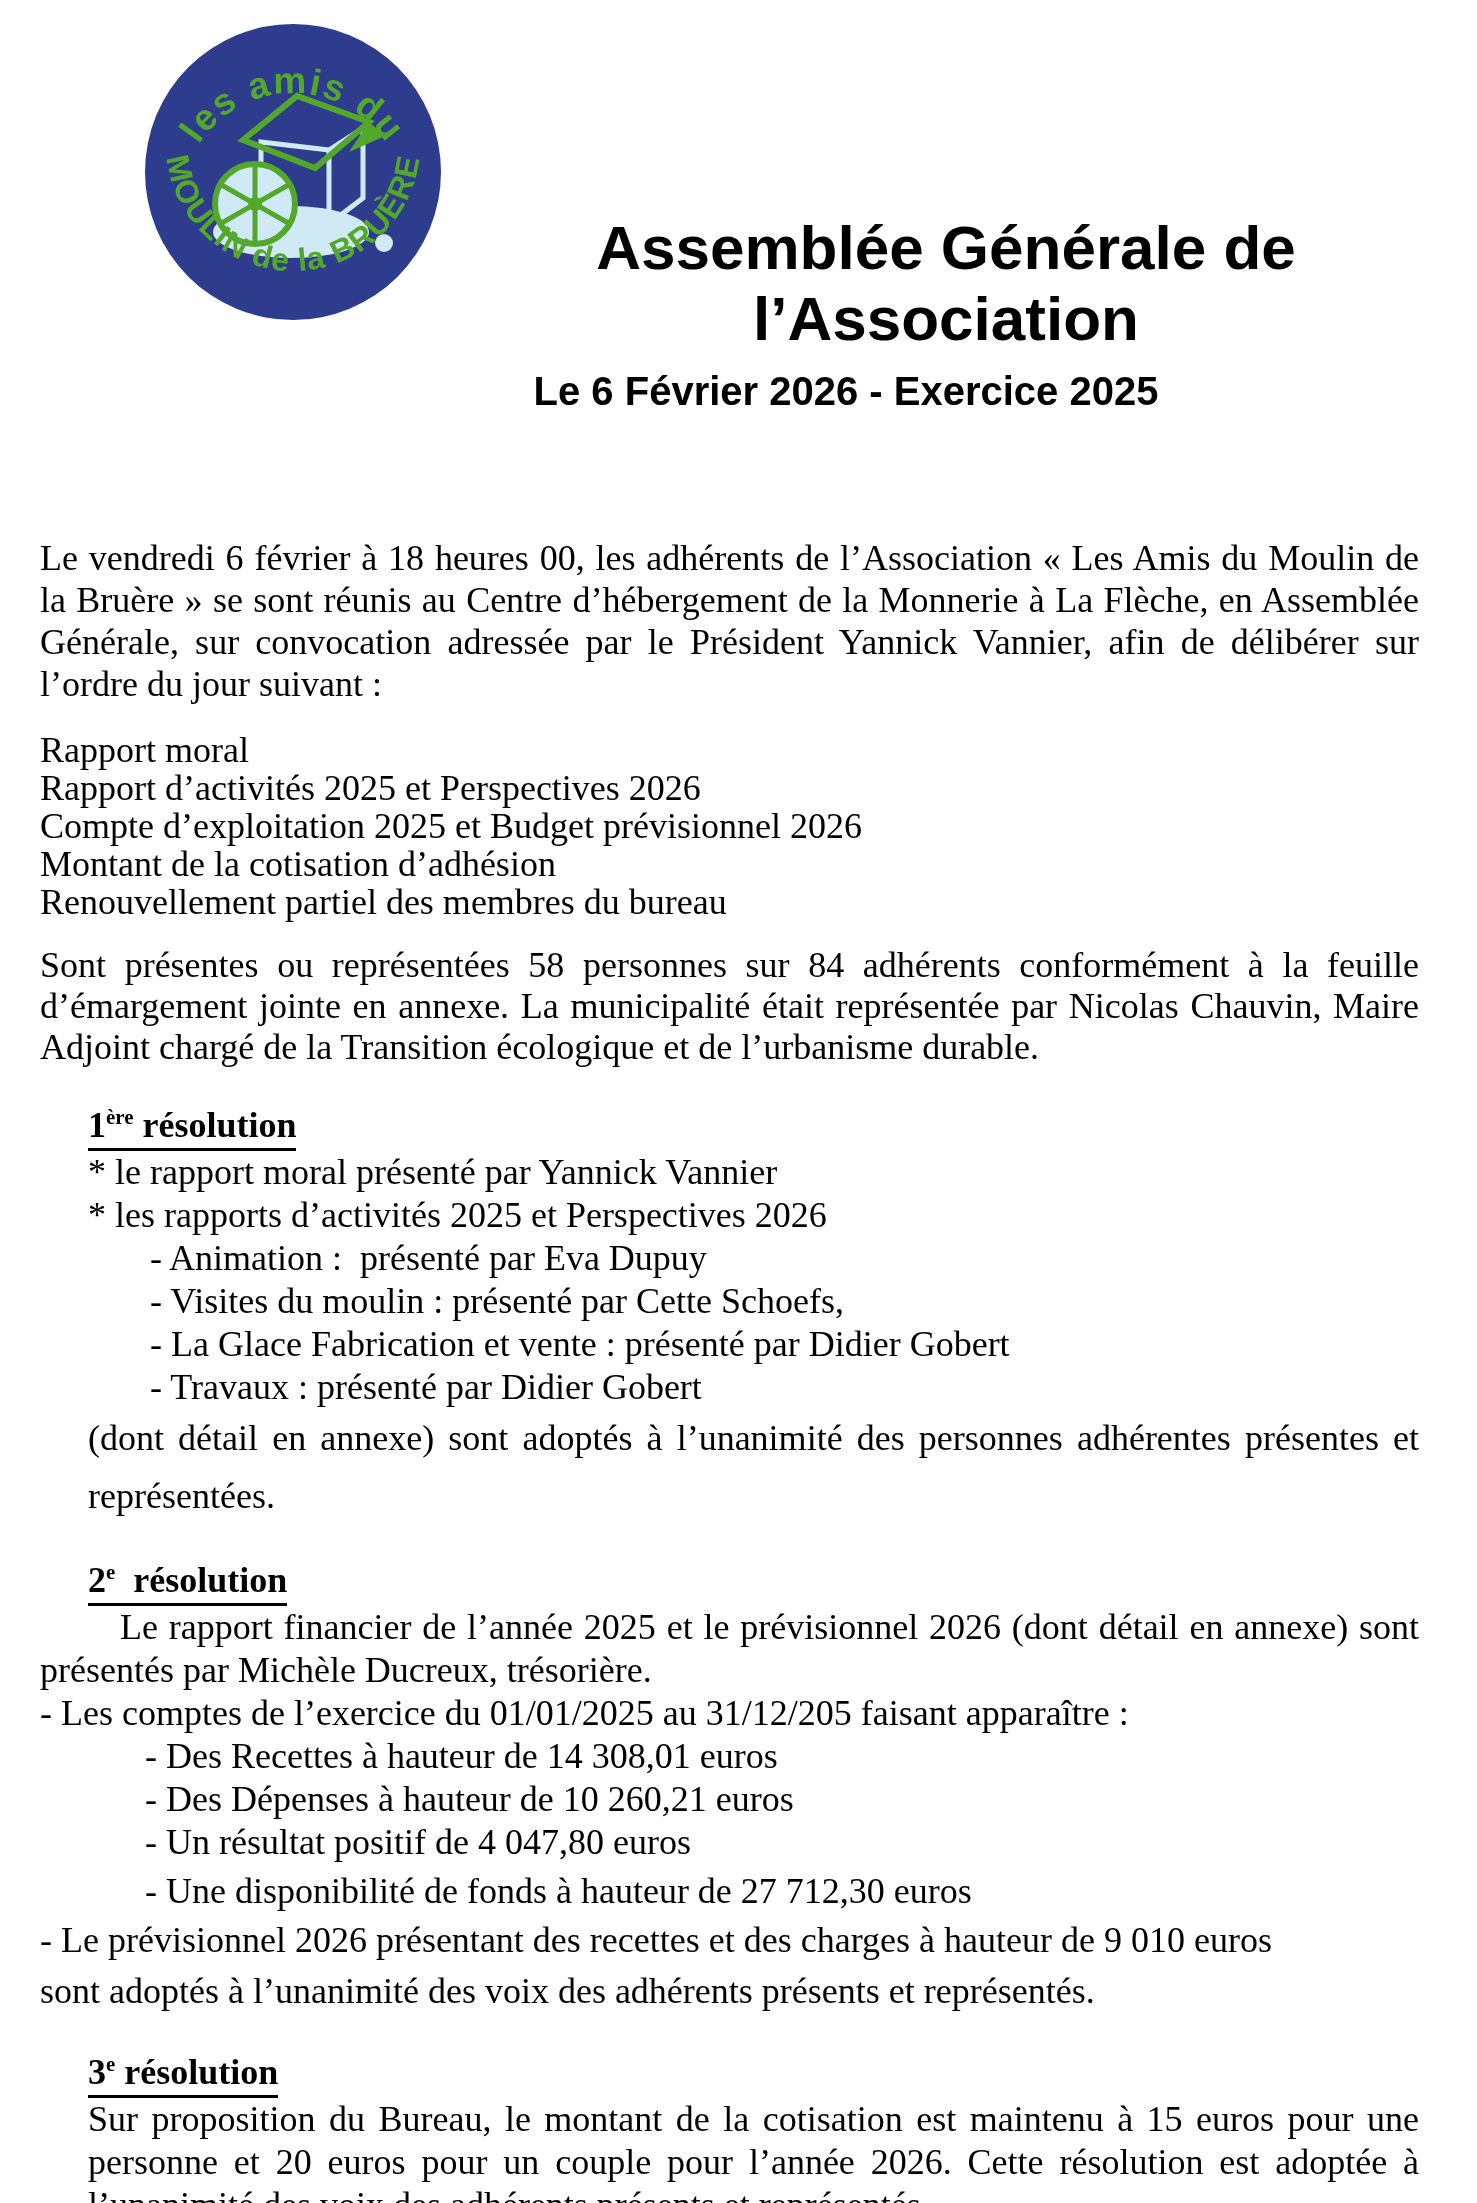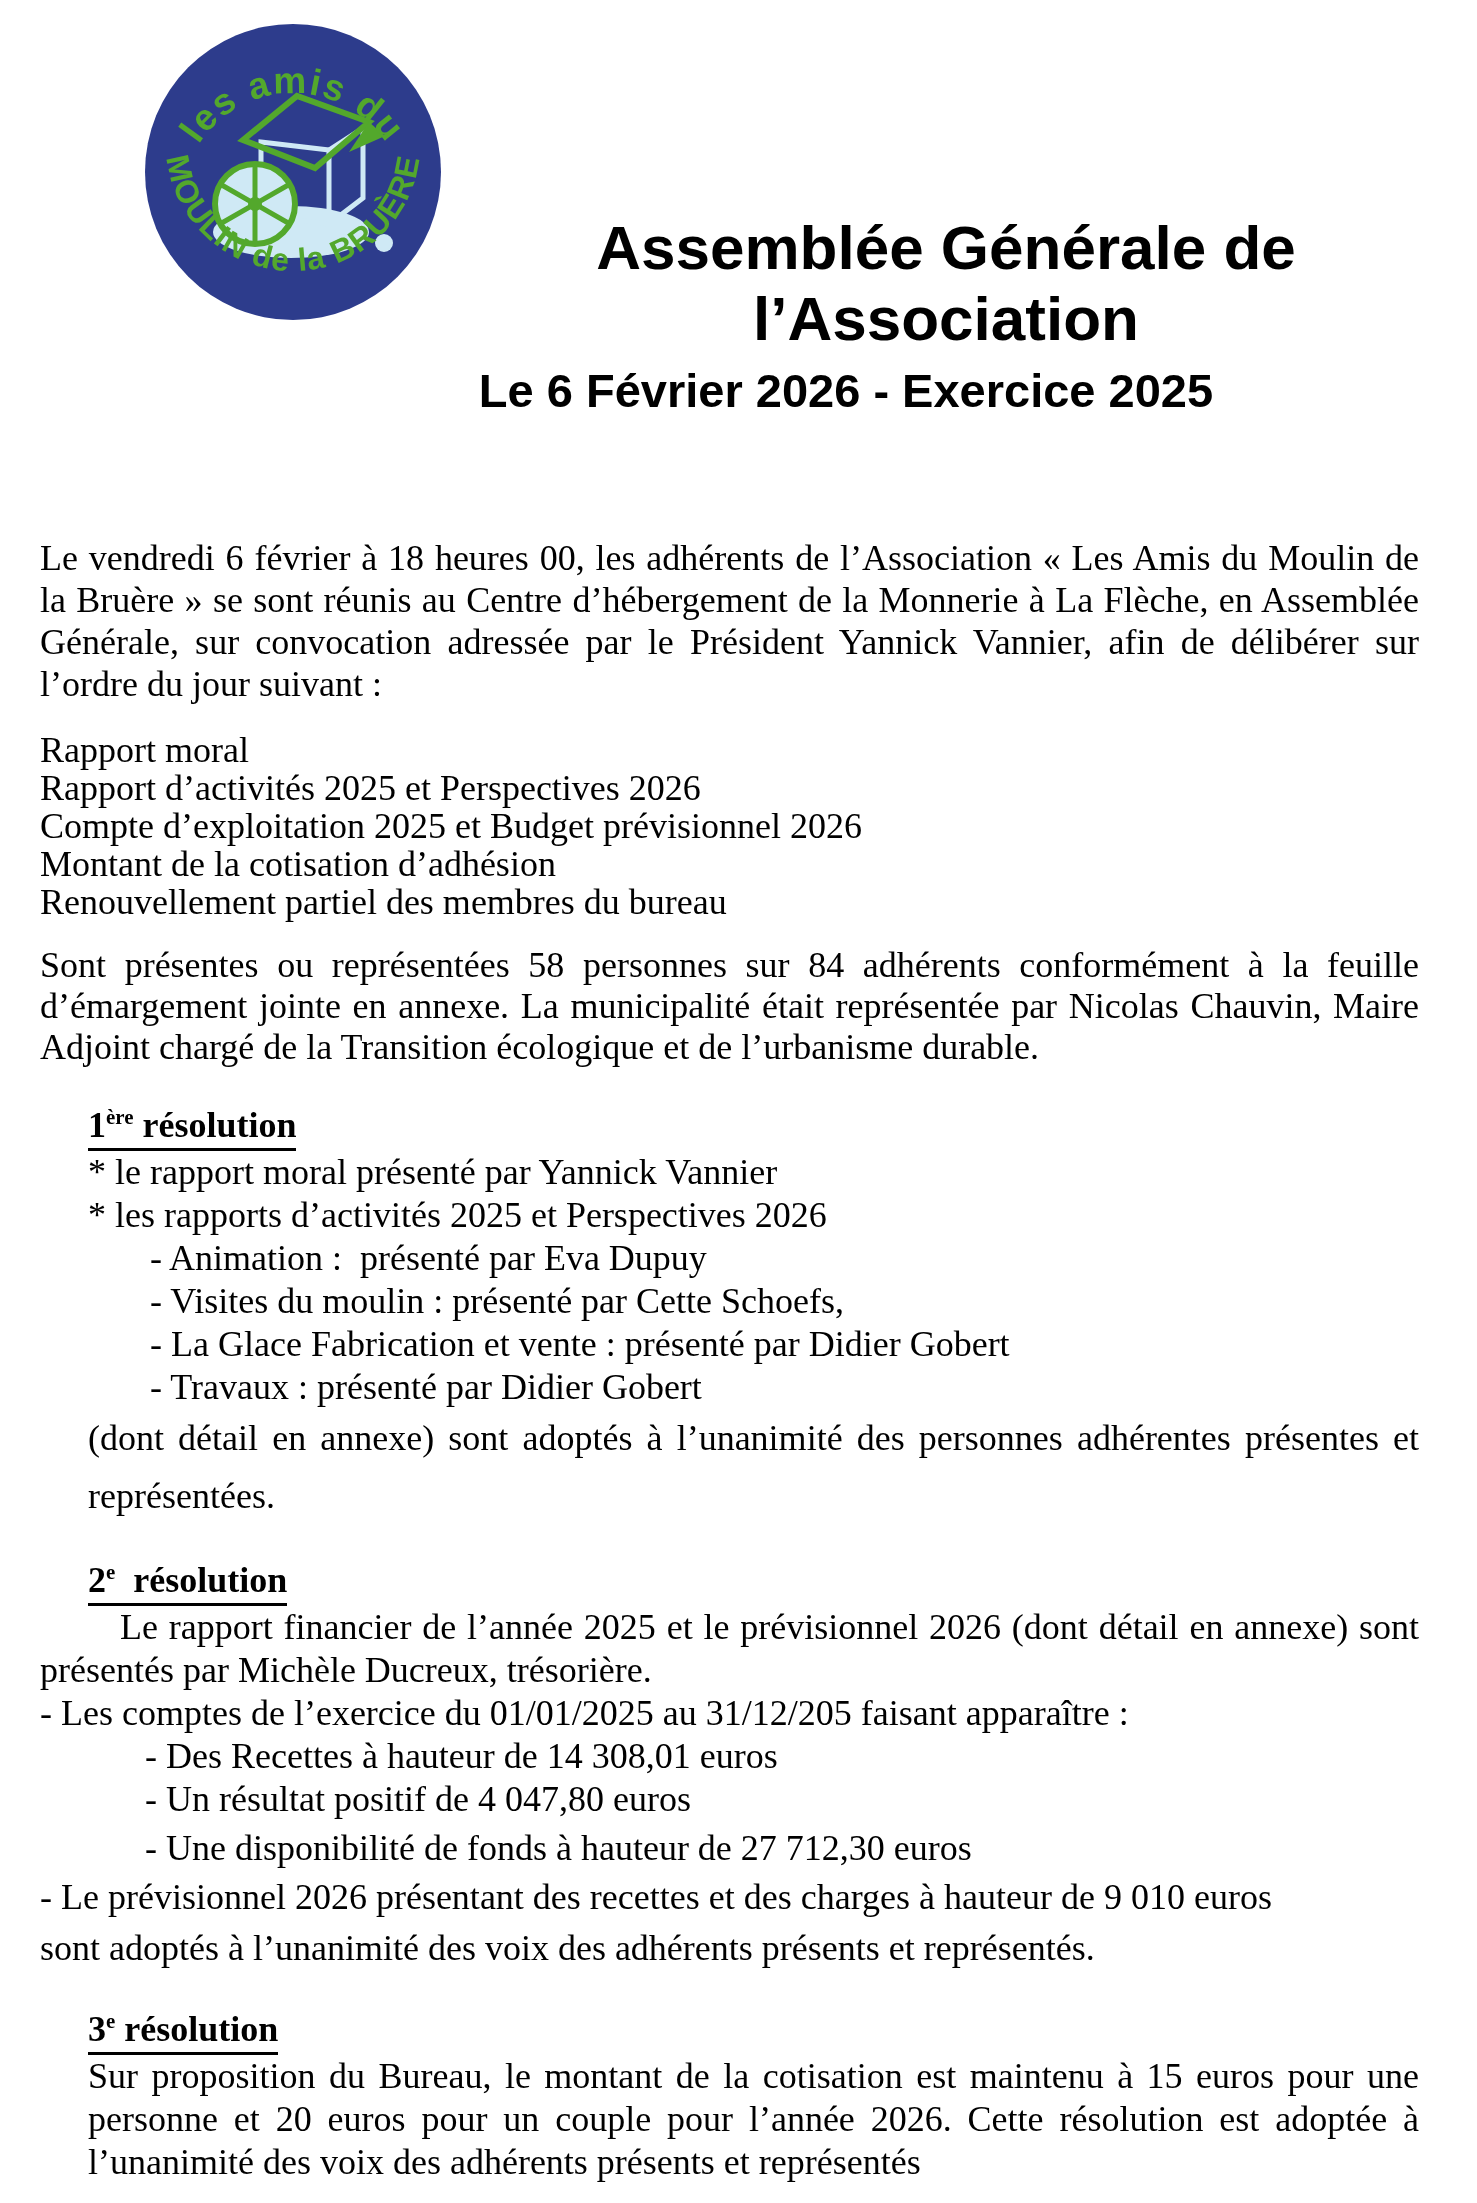--- a/index.html
+++ b/index.html
@@ -15,21 +15,21 @@
   .header{position:relative;height:515px;}
   .logo{position:absolute;left:143px;top:22px;width:300px;height:300px;}
   .title-block{
     position:absolute;left:255px;right:40px;top:212px;
     text-align:center;
     font-family:"Liberation Sans",sans-serif;
     font-weight:bold;
   }
   .title-l1,.title-l2{font-size:62px;line-height:71px;padding-left:200px;}
   .title-l3{font-size:62px;line-height:71px;margin-top:16px;}
-  .title-l4{font-size:47px;line-height:54px;margin-top:10px;}
+  .title-l4{font-size:40px;line-height:54px;margin-top:10px;}
   
   .doc-body{
     margin:0 58px 0 40px;
     font-family:"Liberation Serif",serif;
     font-size:36px;
   }
   .p-just{text-align:justify;line-height:42px;}
   .intro-p{margin-top:22px;}
   .agenda{margin-top:26px;line-height:38px;}
   .attendance-p{margin-top:24px;line-height:41px;}
@@ -121,20 +121,21 @@
     <div class="line indent2">- La Glace Fabrication et vente : présenté par Didier Gobert</div>
     <div class="line indent2">- Travaux : présenté par Didier Gobert</div>
     <div class="line indent1 p-just" style="line-height:58px;">(dont détail en annexe) sont adoptés à l’unanimité des personnes adhérentes présentes et représentées.</div>
 
     <div class="line res-heading res2-heading">
       <span class="hwrap"><span>2</span><sup>e</sup><span>&nbsp;&nbsp;résolution</span></span>
     </div>
     <div class="line p-just res2-intro" style="line-height:43px;">Le rapport financier de l’année 2025 et le prévisionnel 2026 (dont détail en annexe) sont présentés par Michèle Ducreux, trésorière.</div>
     <div class="line">- Les comptes de l’exercice du 01/01/2025 au 31/12/205 faisant apparaître&nbsp;:</div>
     <div class="line indent2b">- Des Recettes à hauteur de 14&nbsp;308,01 euros</div>
+    <div class="line indent2b">- Des Dépenses à hauteur de 10&nbsp;260,21 euros</div>
     <div class="line indent2b">- Un résultat positif de 4&nbsp;047,80 euros</div>
     <div class="line indent2b gap-top-s">- Une disponibilité de fonds à hauteur de 27&nbsp;712,30 euros</div>
     <div class="line gap-top-s">- Le prévisionnel 2026 présentant des recettes et des charges à hauteur de 9&nbsp;010 euros</div>
     <div class="line gap-top-m">sont adoptés à l’unanimité des voix des adhérents présents et représentés.</div>
 
     <div class="line res-heading res3-heading">
       <span class="hwrap"><span>3</span><sup>e</sup><span>&nbsp;résolution</span></span>
     </div>
     <div class="line indent1 p-just" style="line-height:43px;">Sur proposition du Bureau, le montant de la cotisation est maintenu à 15 euros pour une personne et 20 euros pour un couple pour l’année 2026. Cette résolution est adoptée à l’unanimité des voix des adhérents présents et représentés</div>
 

